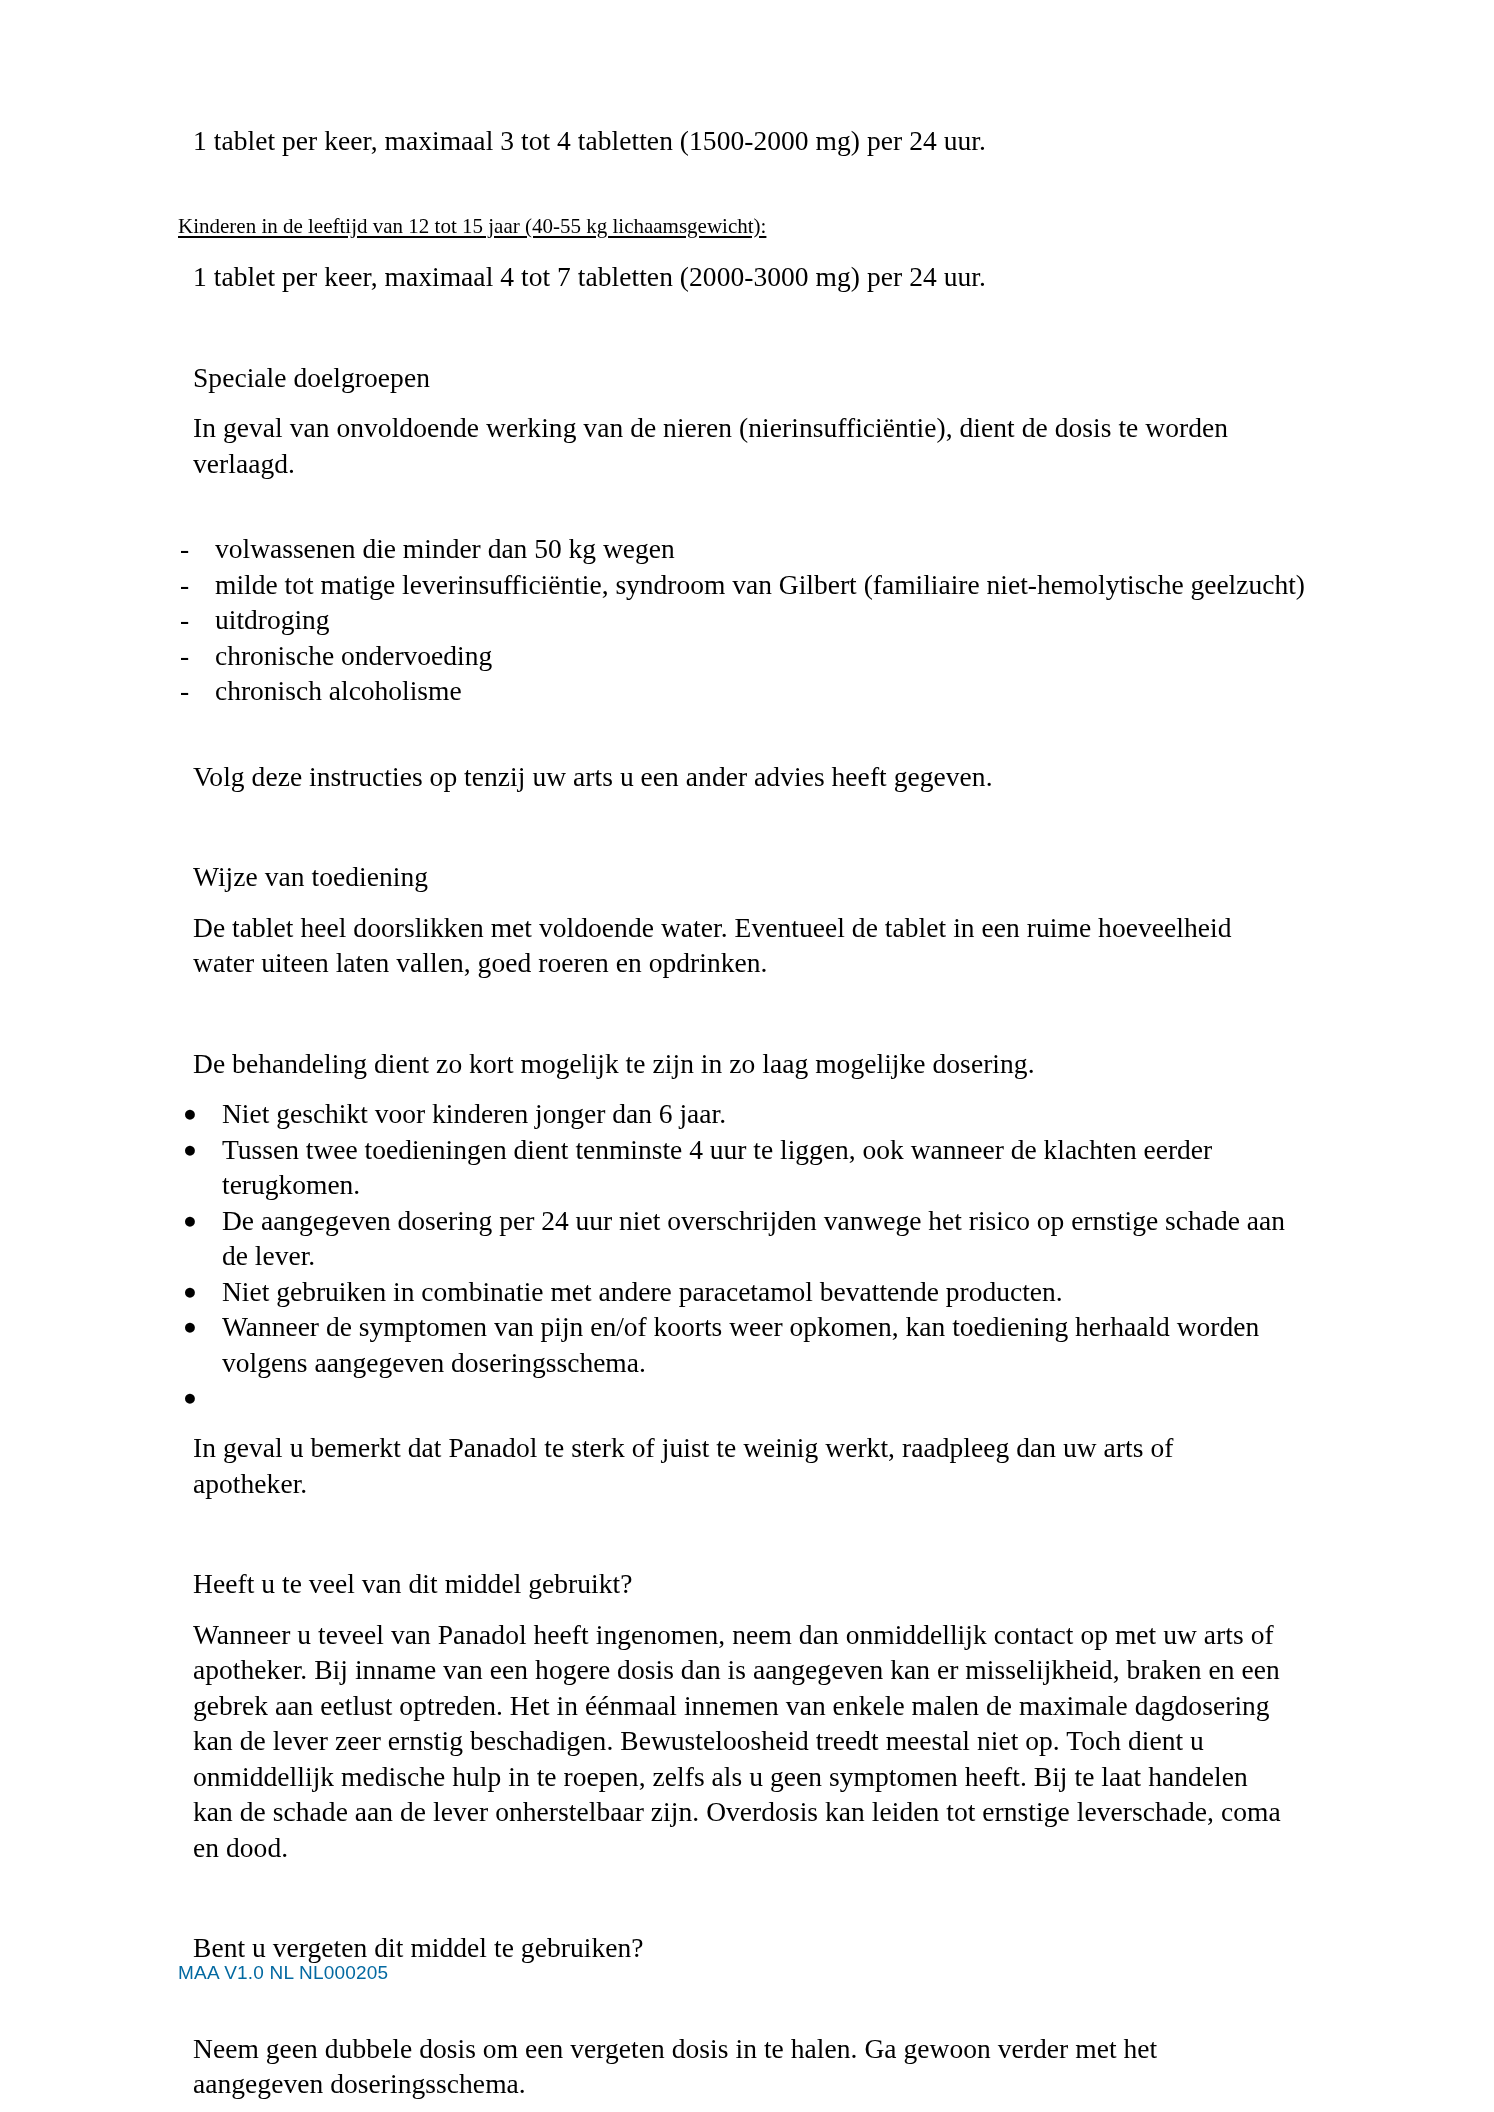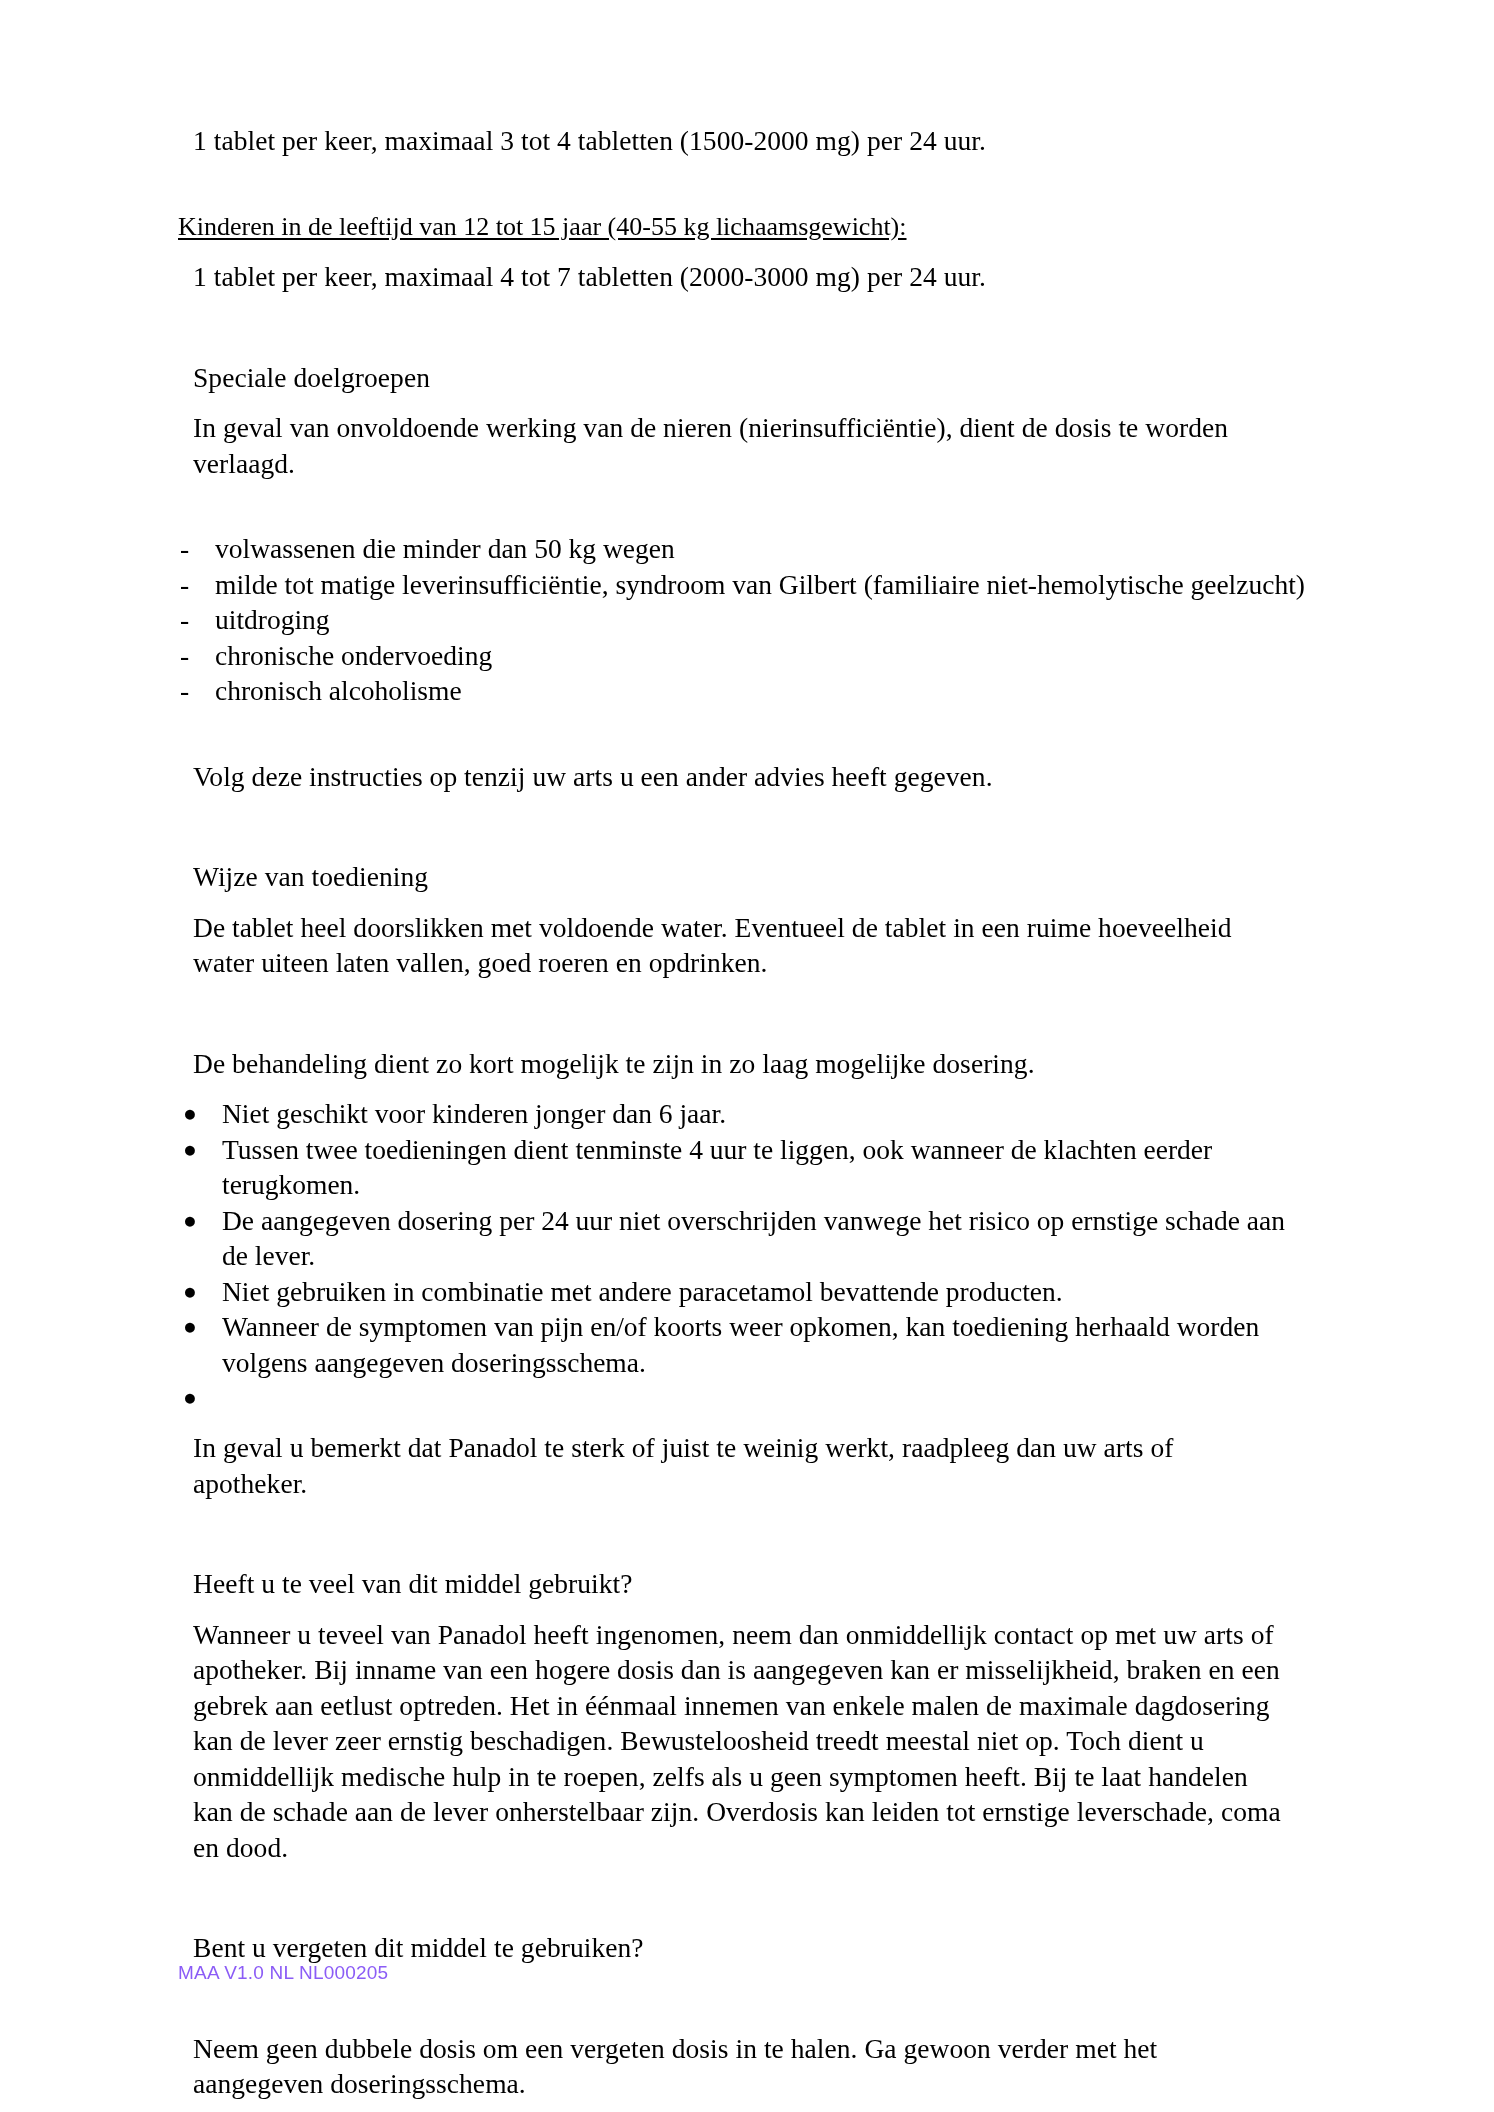--- a/index.html
+++ b/index.html
@@ -40,21 +40,21 @@
     font-weight: normal;
     font-size: 27.5px;
     line-height: 35.5px;
   }
   .underline-head {
     text-decoration: underline;
     text-underline-offset: 3px;
     display: inline;
   }
   .uline-wrap {
-    font-size: 26px;
+    font-size: 21px;
     line-height: 35.5px;
   }
   ul.dash-list, ul.bullet-list {
     list-style: none;
     margin: 0;
     padding: 0;
   }
   ul.dash-list > li {
     position: relative;
     padding-left: 37px;
@@ -80,21 +80,21 @@
     line-height: 35.5px;
   }
   .footer {
     position: absolute;
     left: 178px;
     top: 1961px;
     font-family: "Liberation Sans", "DejaVu Sans", sans-serif;
     font-size: 19px;
     line-height: 24px;
     letter-spacing: 0.2px;
-    color: #8b5cf6;
+    color: #0369a1;
   }
 </style>
 </head>
 <body>
 
 <div class="page">
   <div class="content">
 
     <p class="block">1 tablet per keer, maximaal 3 tot 4 tabletten (1500-2000 mg) per 24 uur.</p>
 

